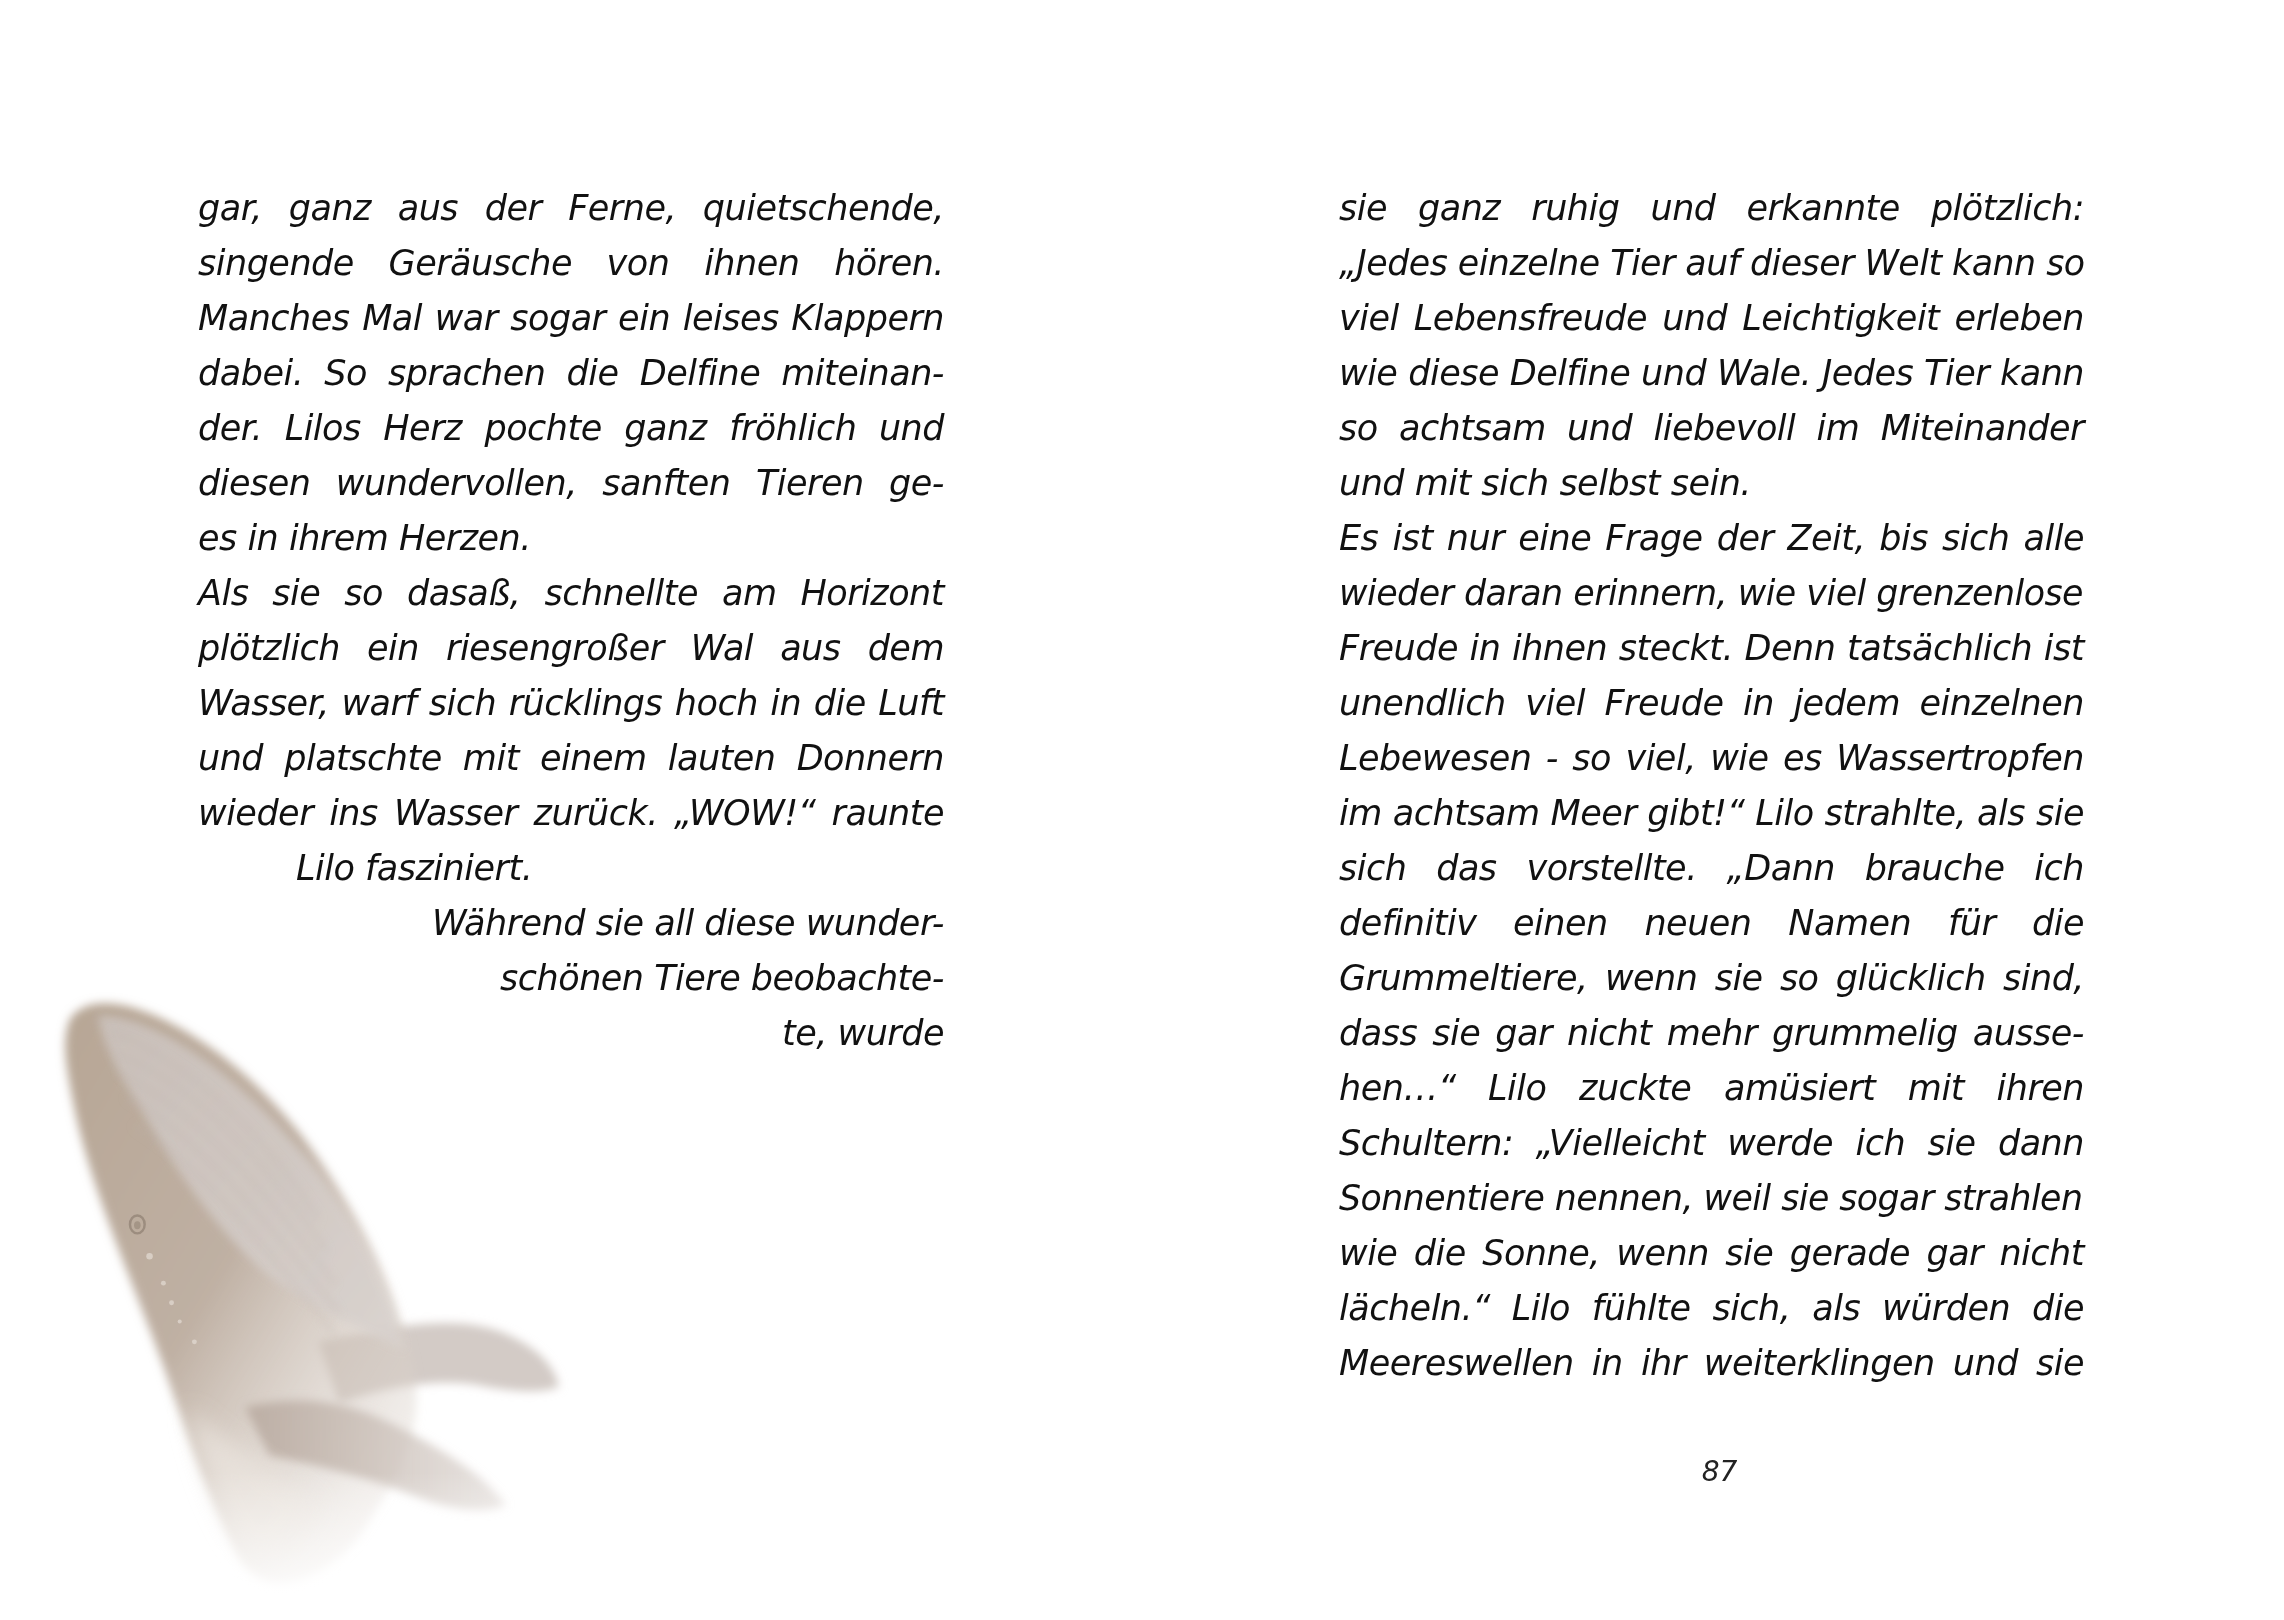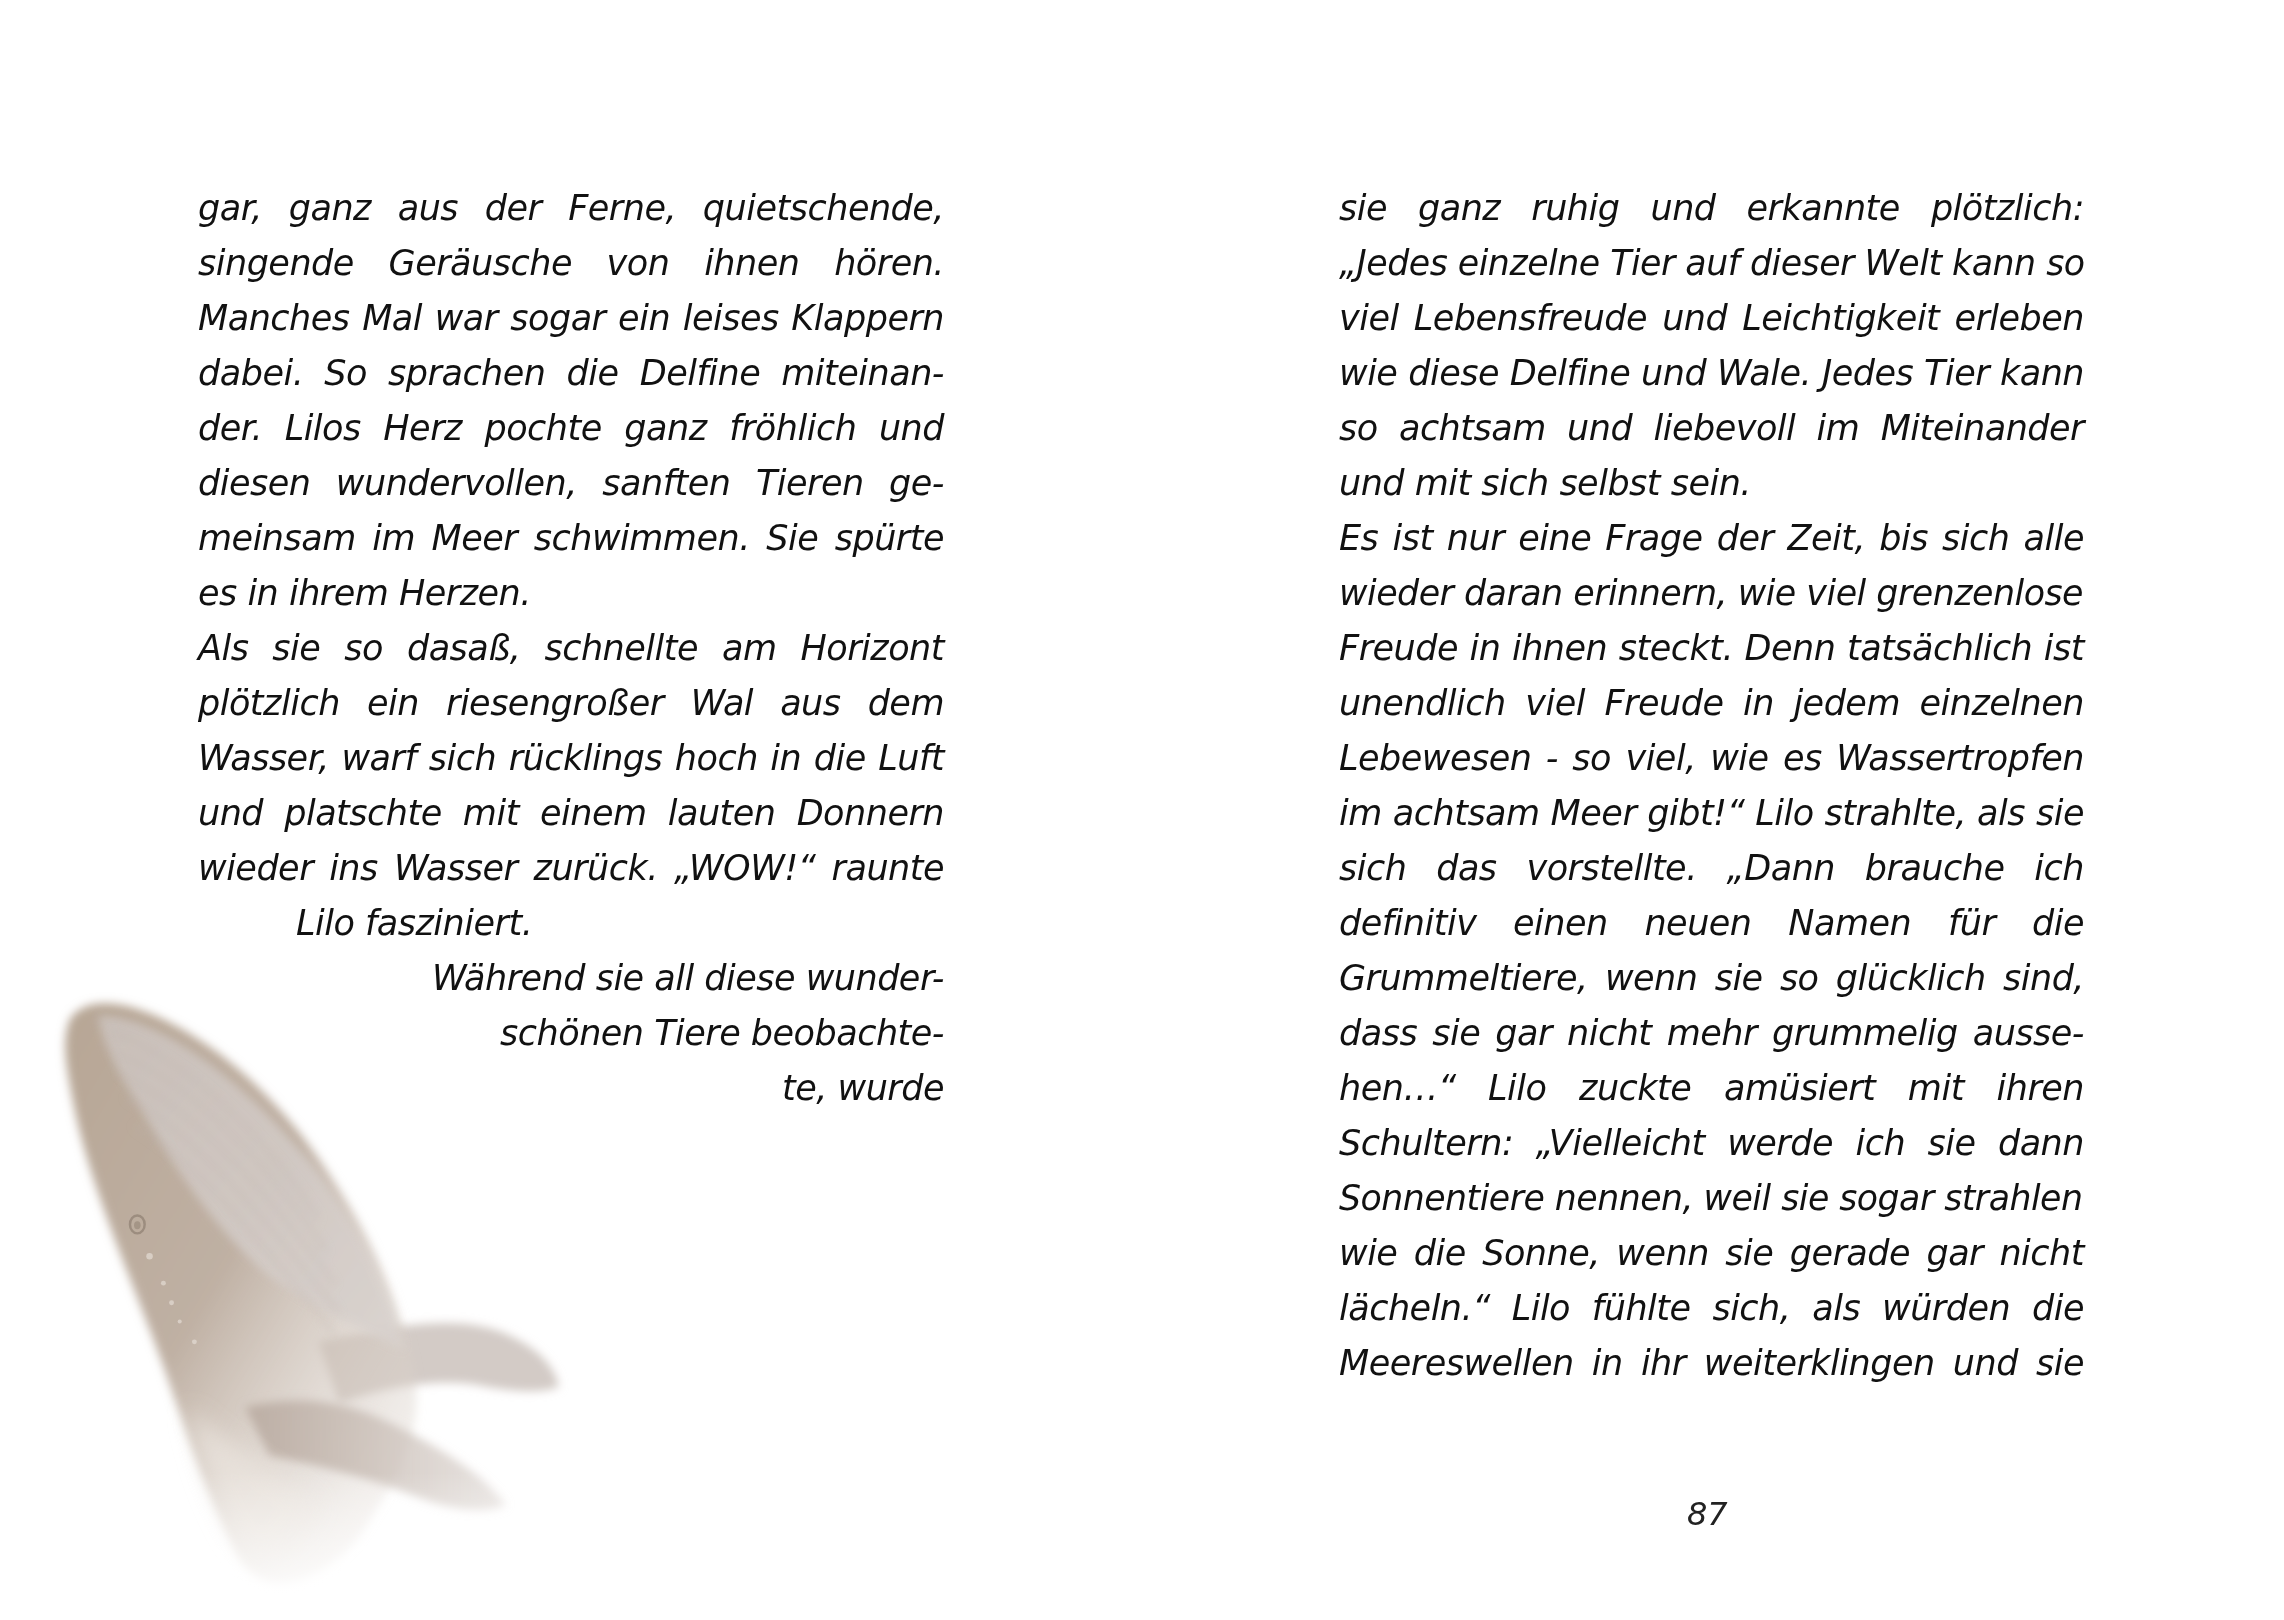--- a/index.html
+++ b/index.html
@@ -26,25 +26,24 @@
     letter-spacing: -0.5px;
     word-spacing: 0px;
     transform-origin: left center;
   }
   .line.ragged { text-align: center; text-align-last: left; }
   .line.indent-1 { padding-left: 98px; text-align-last: left; }
   .line.right { text-align: center; text-align-last: right; }
   .folio {
     position: absolute;
     left: 545px; top: 1455px; width: 65px;
-    text-align: left;
+    text-align: center;
     font-family: "DejaVu Sans", sans-serif;
-    font-size: 32px;
+    font-size: 28px;
     color: #222222;
-    margin-top: 40px;
   }
 </style>
 </head>
 <body>
 
 <div class="spread">
 
   <div class="page page-left">
 
     <svg class="whale" viewBox="0 0 1060 781" xmlns="http://www.w3.org/2000/svg">
@@ -108,21 +107,20 @@
       <rect x="0" y="600" width="1060" height="181" fill="url(#fadeDown)"></rect>
     </svg>
 
     <div class="col col-left">
       <span class="line">gar, ganz aus der Ferne, quietschende,</span>
       <span class="line">singende Geräusche von ihnen hören.</span>
       <span class="line">Manches Mal war sogar ein leises Klappern</span>
       <span class="line">dabei. So sprachen die Delfine miteinan-</span>
       <span class="line">der. Lilos Herz pochte ganz fröhlich und</span>
       <span class="line">diesen wundervollen, sanften Tieren ge-</span>
-      <span class="line">meinsam im Meer schwimmen. Sie spürte</span>
       <span class="line ragged">es in ihrem Herzen.</span>
       <span class="line">Als sie so dasaß, schnellte am Horizont</span>
       <span class="line">plötzlich ein riesengroßer Wal aus dem</span>
       <span class="line">Wasser, warf sich rücklings hoch in die Luft</span>
       <span class="line">und platschte mit einem lauten Donnern</span>
       <span class="line">wieder ins Wasser zurück. „WOW!“ raunte</span>
       <span class="line indent-1">Lilo fasziniert.</span>
       <span class="line right">Während sie all diese wunder-</span>
       <span class="line right">schönen Tiere beobachte-</span>
       <span class="line right">te, wurde</span>

